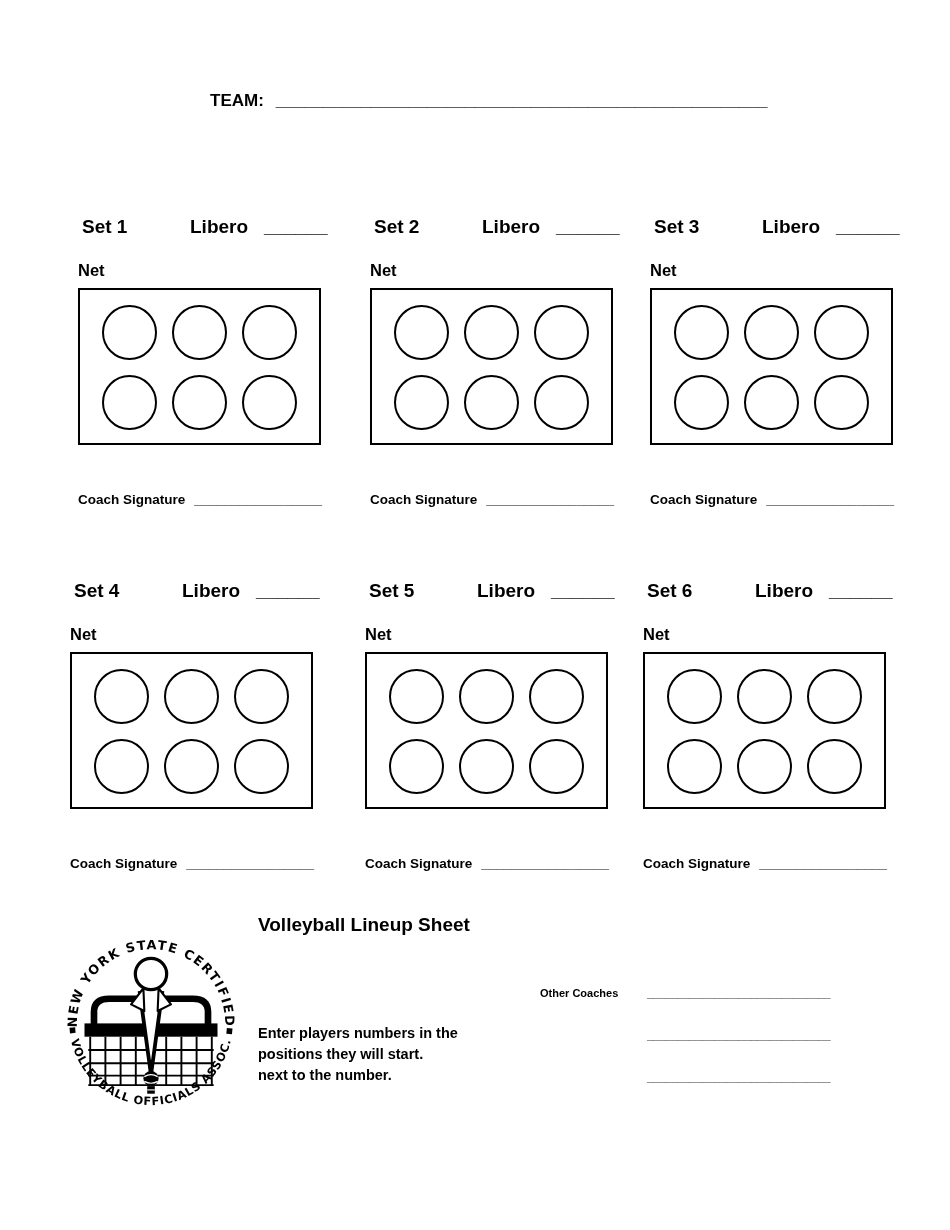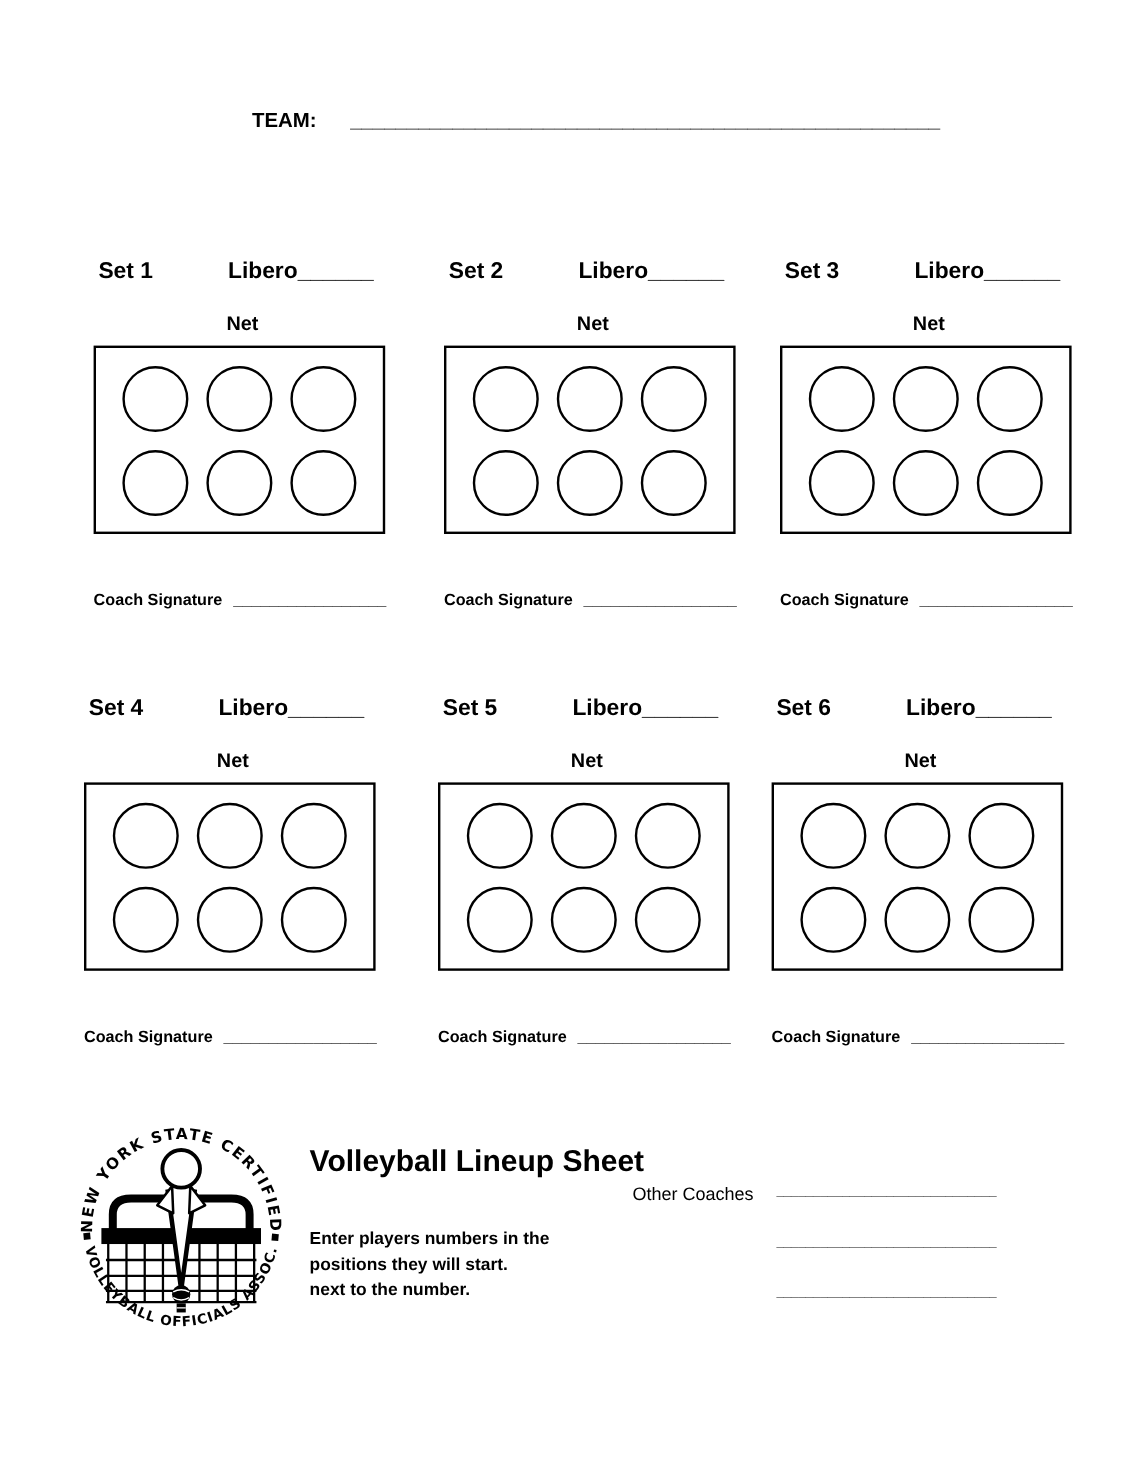--- a/index.html
+++ b/index.html
@@ -7,51 +7,51 @@
   body { font-family:"Liberation Sans","DejaVu Sans",sans-serif; color:#000; }
   .page {
     position:relative; width:950px; height:1230px; background:#fff;
     overflow:hidden; margin:0 auto;
   }
   .nowrap { white-space:nowrap; }
 
   
   .team-row {
     position:absolute; left:210px; top:91px;
-    display:flex; align-items:baseline; gap:28px;
+    display:flex; align-items:baseline; gap:12px;
     font-size:17px; font-weight:bold; white-space:nowrap;
   }
 
   
   .set-block { position:absolute; width:248px; height:305px; }
   .set-header { position:absolute; top:0; left:0; width:100%; height:24px;
     font-size:19px; font-weight:bold; white-space:nowrap; }
   .set-title { position:absolute; left:4px; top:0; }
-  .libero { position:absolute; left:112px; top:0; display:flex; gap:0; align-items:center; }
-  .net-label { position:absolute; top:45px; left:0; width:100%; text-align:center;
+  .libero { position:absolute; left:112px; top:0; display:flex; gap:16px; align-items:center; }
+  .net-label { position:absolute; top:45px; left:0; width:100%; text-align:left;
     font-size:16.5px; font-weight:bold; }
   .court {
     position:absolute; top:72px; left:0; width:243px; height:157px;
     border:2.5px solid #000; background:#fff;
     display:grid; grid-template-columns:repeat(3,1fr); grid-template-rows:1fr 1fr;
     place-items:center; padding:8px 14px 6px 14px;
   }
   .pos-circle { width:55px; height:55px; border:2px solid #000; border-radius:50%; background:#fff; }
   .coach {
     position:absolute; top:276px; left:0; display:flex; gap:9px; align-items:center;
     font-size:13.5px; font-weight:bold; white-space:nowrap;
   }
 
   
   .logo-svg { position:absolute; left:56px; top:936px; width:190px; height:171px; }
-  .sheet-title { position:absolute; left:258px; top:954px; font-size:25px; font-weight:bold; }
+  .sheet-title { position:absolute; left:258px; top:914px; font-size:19px; font-weight:bold; }
   .instructions { position:absolute; left:258px; top:1005px; width:270px;
     font-size:14.5px; font-weight:bold; line-height:21px;margin-top:18px; }
-  .other-coaches-label { position:absolute; left:527px; top:987px;
-    font-size:15px; font-weight:normal; white-space:nowrap; }
+  .other-coaches-label { position:absolute; left:540px; top:987px;
+    font-size:11px; font-weight:bold; white-space:nowrap; }
   .oc-line { position:absolute; left:647px; font-size:11px; font-weight:bold; white-space:nowrap; }
   .oc-1 { top:987px; } .oc-2 { top:1029px; } .oc-3 { top:1071px; }
 
   .arc-text { font-weight:bold; fill:#000; font-family:"DejaVu Sans","Liberation Sans",sans-serif; }
 </style>
 </head>
 <body>
 
 <div class="page">
 

